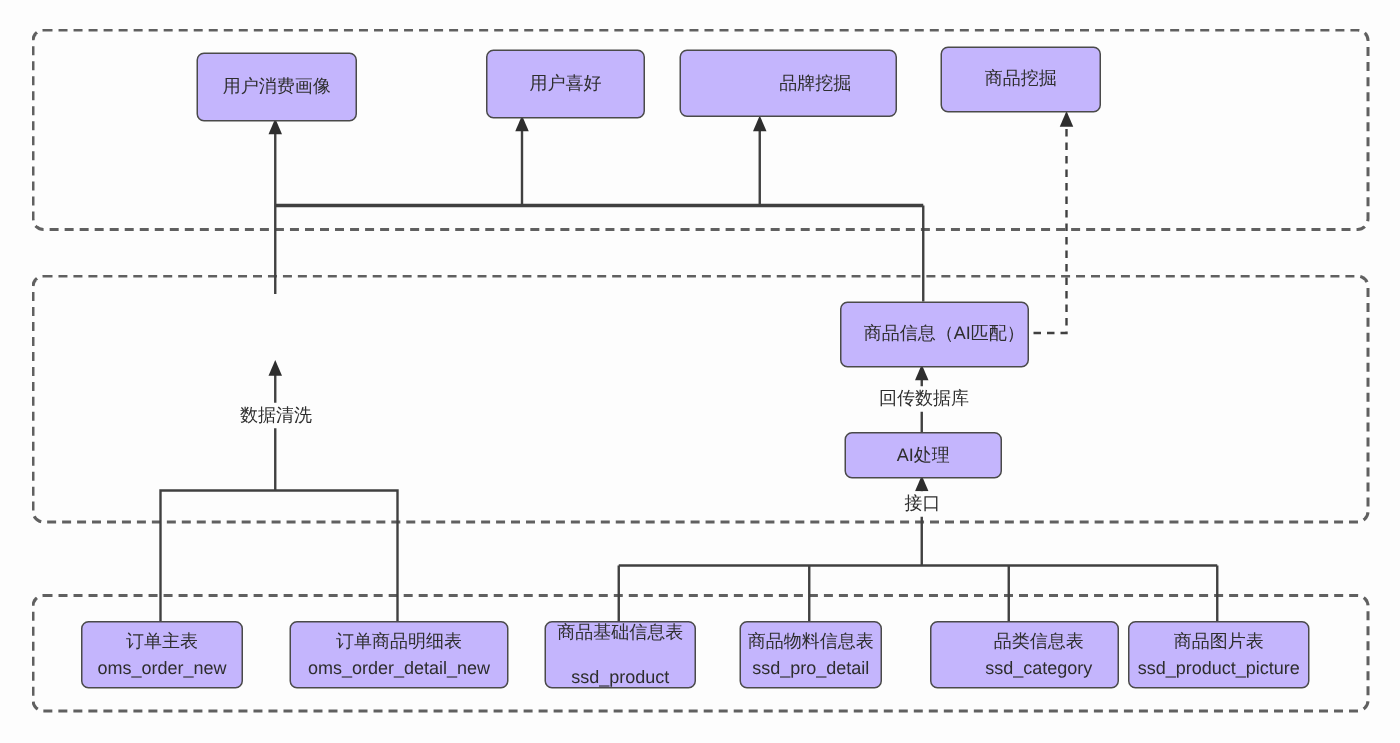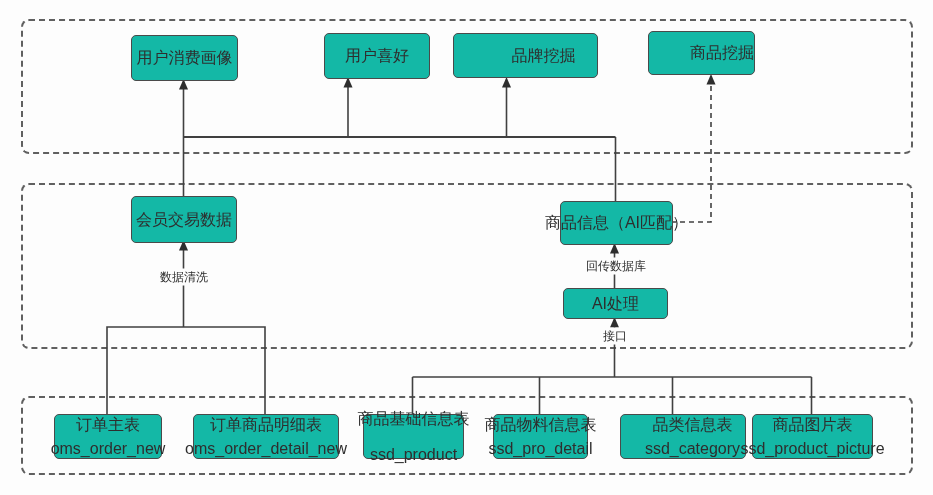--- a/index.html
+++ b/index.html
@@ -12,25 +12,25 @@
   .stage{position:absolute;left:0;top:0;width:933px;height:495px;}
   .layer{
     position:absolute;
     border:2px dashed #606060;
     border-radius:8px;
     background:transparent;
   }
   .connectors{position:absolute;left:0;top:0;z-index:1;}
   .node{
     position:absolute;z-index:2;
-    background:#14b8a6;
+    background:#c4b5fd;
     border:1.5px solid #4a4a4a;
     border-radius:5px;
     display:flex;flex-direction:column;align-items:center;justify-content:center;
-    font-size:16px;line-height:1.45;color:#2e2e2e;
+    font-size:12px;line-height:1.45;color:#2e2e2e;
     text-align:center;white-space:nowrap;
   }
   .edge-label{
     position:absolute;z-index:2;
     transform:translate(-50%,-50%);
     background:#fdfdfd;
     padding:0 3px;
     font-size:12px;color:#2e2e2e;white-space:nowrap;
   }
 </style>
@@ -84,28 +84,25 @@
 
   <div class="node" style="left:131px;top:35px;width:105px;height:44px;">
     <span>用户消费画像</span>
   </div>
   <div class="node" style="left:296px;top:33px;width:104px;height:44px;margin-left:28px;">
     <span>用户喜好</span>
   </div>
   <div class="node" style="left:453px;top:33px;width:107px;height:43px;padding-left:36px;">
     <span>品牌挖掘</span>
   </div>
-  <div class="node" style="left:648px;top:31px;width:105px;height:42px;align-items:flex-end;">
+  <div class="node" style="left:627px;top:31px;width:105px;height:42px;">
     <span>商品挖掘</span>
   </div>
 
-  <div class="node" style="left:131px;top:196px;width:104px;height:45px;">
-    <span>会员交易数据</span>
-  </div>
-  <div class="node" style="left:560px;top:201px;width:111px;height:42px;">
+  <div class="node" style="left:560px;top:201px;width:111px;height:42px;padding-left:13px;">
     <span>商品信息（AI匹配）</span>
   </div>
   <div class="node" style="left:563px;top:288px;width:103px;height:29px;">
     <span>AI处理</span>
   </div>
 
   <div class="edge-label" style="left:184px;top:277px;">数据清洗</div>
   <div class="edge-label" style="left:616px;top:266px;">回传数据库</div>
   <div class="edge-label" style="left:615px;top:336px;">接口</div>
 

